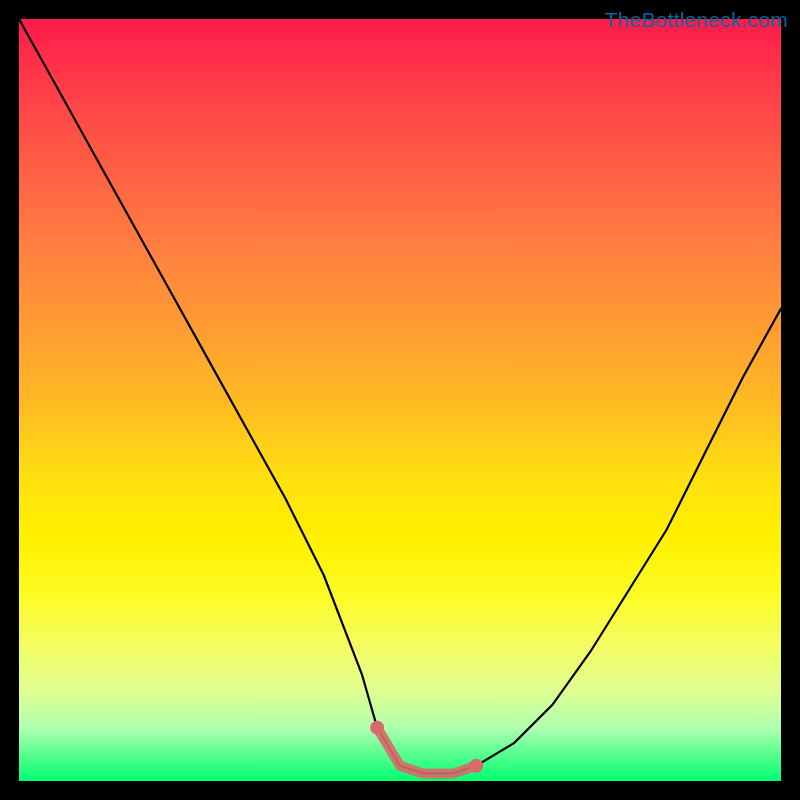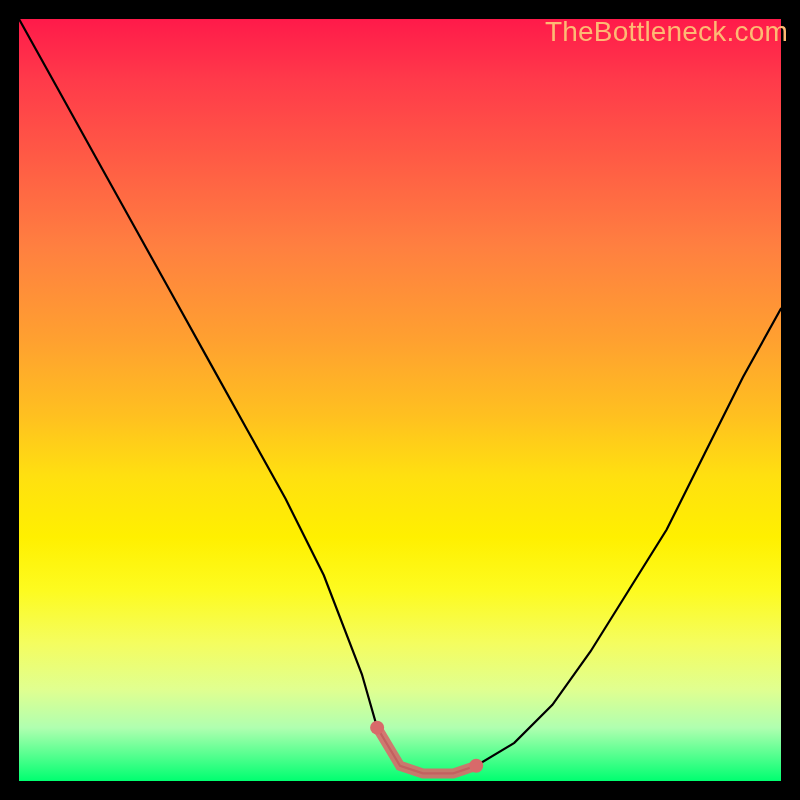--- a/index.html
+++ b/index.html
@@ -37,24 +37,24 @@
   svg.curve {
     position: absolute;
     left: 0;
     top: 0;
     width: 100%;
     height: 100%;
     overflow: visible;
   }
   .watermark {
     position: absolute;
-    top: 16px;
+    top: 8px;
     right: 12px;
-    color: #fdba74;
-    font-size: 28px;
+    color: #0369a1;
+    font-size: 21px;
     font-weight: 500;
     letter-spacing: 0.2px;
   }
 </style>
 </head>
 <body>
 
 <div class="plot-area">
   <svg class="curve" viewBox="0 0 762 762" preserveAspectRatio="none">
     <g id="curve-group">

